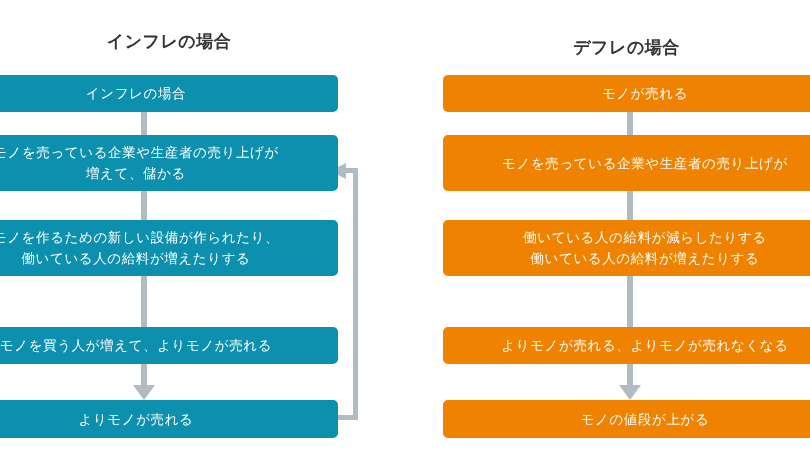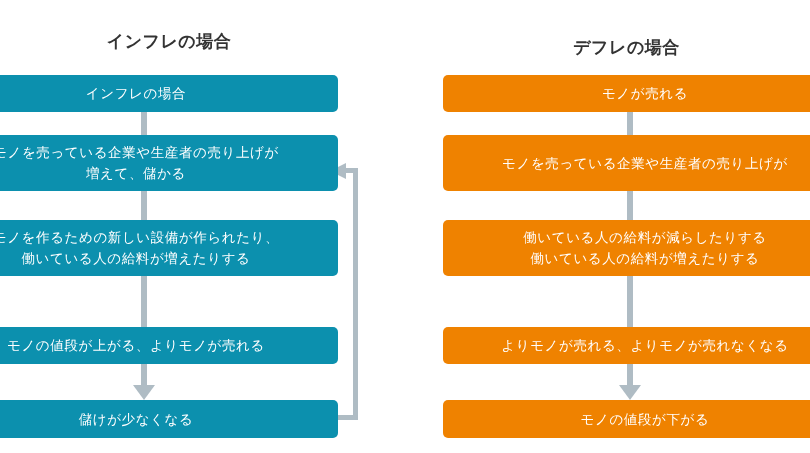--- a/index.html
+++ b/index.html
@@ -153,28 +153,28 @@
   <div class="flow-box box-inflation col-left row3">
     <div>
       <div>モノを作るための新しい設備が作られたり、</div>
       <div>働いている人の給料が増えたりする</div>
     </div>
   </div>
 
   <div class="connector v-line" id="conn-l-3"></div>
 
   <div class="flow-box box-inflation col-left row4">
-    <span>モノの値段が上がる、よりモノが売れる</span>
+    <span>モノを買う人が増えて、よりモノが売れる</span>
   </div>
 
   <div class="connector v-line" id="conn-l-4"></div>
   <div class="arrow-down" id="arrowhead-l"></div>
 
   <div class="flow-box box-inflation col-left row5">
-    <span>儲けが少なくなる</span>
+    <span>よりモノが売れる</span>
   </div>
 
   <div id="feedback-h-bottom"></div>
   <div id="feedback-v"></div>
   <div id="feedback-h-top"></div>
   <div id="feedback-arrowhead"></div>
 
   <div class="col-title" id="title-deflation">デフレの場合</div>
 
   <div class="flow-box box-deflation col-right row1">
@@ -201,16 +201,16 @@
   <div class="connector v-line" id="conn-r-3"></div>
 
   <div class="flow-box box-deflation col-right row4">
     <span>よりモノが売れる、よりモノが売れなくなる</span>
   </div>
 
   <div class="connector v-line" id="conn-r-4"></div>
   <div class="arrow-down" id="arrowhead-r"></div>
 
   <div class="flow-box box-deflation col-right row5">
-    <span>モノの値段が下がる</span>
+    <span>モノの値段が上がる</span>
   </div>
 
 </div>
 
 </body></html>

